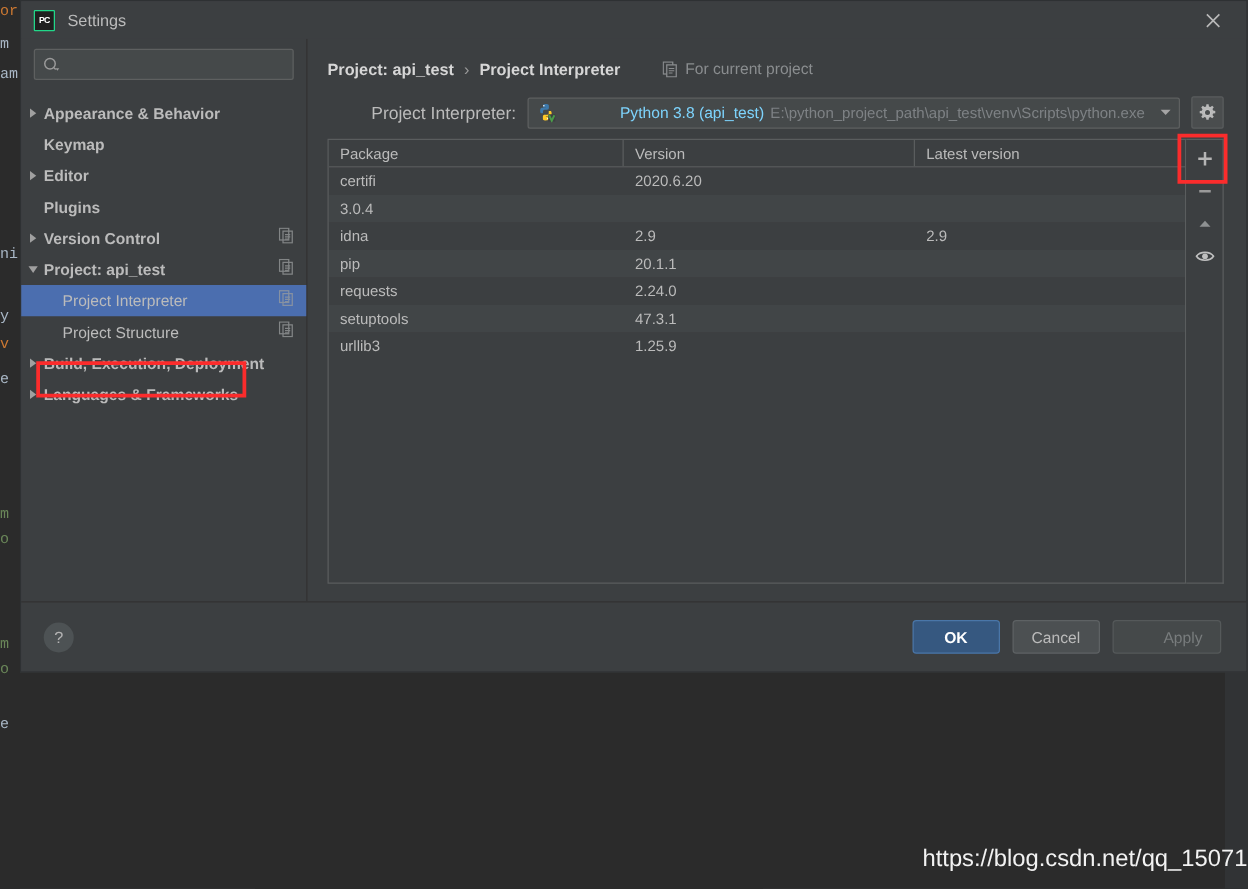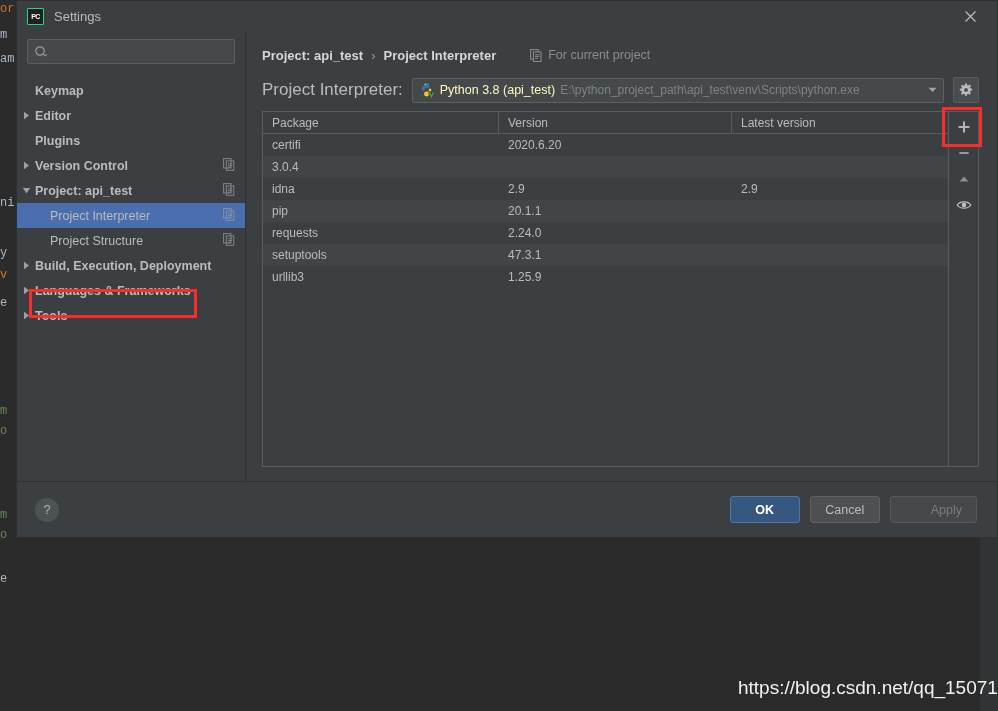--- a/index.html
+++ b/index.html
@@ -162,35 +162,35 @@
   #for-current {
     margin-left: 34px;
     display: flex; align-items: center; gap: 6px;
     font-size: 12.5px; color: #8a8d8f;
   }
 
   #interp-row {
     height: 42px; flex: 0 0 42px;
     display: flex; align-items: center; gap: 9px;
   }
-  #interp-label { font-size: 17px; color: #bbbbbb; white-space: nowrap; }
+  #interp-label { font-size: 14px; color: #bbbbbb; white-space: nowrap; margin-left: 35px; }
   #interp-combo {
     flex: 1 1 auto;
     height: 25px;
     background: #45494a;
     border: 1px solid #5e6060;
     border-radius: 2px;
     display: flex; align-items: center;
     padding: 0 0 0 6px;
     min-width: 0;
     overflow: hidden;
     cursor: pointer;
   }
   .py-icon { flex: 0 0 auto; margin-right: 5px; }
-  #interp-name { font-size: 12.5px; color: #fef9c3; white-space: nowrap; }
+  #interp-name { font-size: 12.5px; color: #7dd3fc; white-space: nowrap; margin-left: 46px; }
   #interp-path {
     font-size: 12px; color: #7e8285; margin-left: 5px;
     white-space: nowrap; overflow: hidden; text-overflow: ellipsis;
   }
   #combo-arrow {
     margin-left: auto; flex: 0 0 auto;
     width: 22px; height: 23px;
     display: flex; align-items: center; justify-content: center;
   }
   #gear-btn {
@@ -360,20 +360,28 @@
             <circle cx="6" cy="6" r="4.2" stroke="#9a9a9a" stroke-width="1.2" fill="none"></circle>
             <path d="M9.2 9.2 L10.6 10.6" stroke="#9a9a9a" stroke-width="1.2"></path>
             <path d="M10.4 9.6 L13.4 9.6 L11.9 11.6 Z" fill="#9a9a9a"></path>
           </svg>
           <input id="search-input" type="text" placeholder="" style="">
         </div>
       </div>
 
       <div id="tree">
 
+        <div class="tree-row bold">
+            <span class="arrow">
+              <svg width="9" height="9" viewBox="0 0 9 9">
+                <path d="M2 0.8 L7 4.5 L2 8.2 Z" fill="#a0a0a0"></path>
+              </svg>
+            </span>
+            <span class="tree-label">Appearance &amp; Behavior</span>
+          </div>
           <div class="tree-row bold">
             <span class="arrow"></span>
             <span class="tree-label">Keymap</span>
           </div>
           <div class="tree-row bold">
             <span class="arrow">
               <svg width="9" height="9" viewBox="0 0 9 9">
                 <path d="M2 0.8 L7 4.5 L2 8.2 Z" fill="#a0a0a0"></path>
               </svg>
             </span>
@@ -435,28 +443,20 @@
             </span>
             <span class="tree-label">Build, Execution, Deployment</span>
           </div>
           <div class="tree-row bold">
             <span class="arrow">
               <svg width="9" height="9" viewBox="0 0 9 9">
                 <path d="M2 0.8 L7 4.5 L2 8.2 Z" fill="#a0a0a0"></path>
               </svg>
             </span>
             <span class="tree-label">Languages &amp; Frameworks</span>
-          </div>
-          <div class="tree-row bold">
-            <span class="arrow">
-              <svg width="9" height="9" viewBox="0 0 9 9">
-                <path d="M2 0.8 L7 4.5 L2 8.2 Z" fill="#a0a0a0"></path>
-              </svg>
-            </span>
-            <span class="tree-label">Tools</span>
           </div>
           <div id="hl-sidebar"></div>
       </div>
     </div>
 
     <div id="content">
 
       <div id="breadcrumb">
         <span class="crumb">Project: api_test</span>
         <span class="crumb-sep">›</span>

